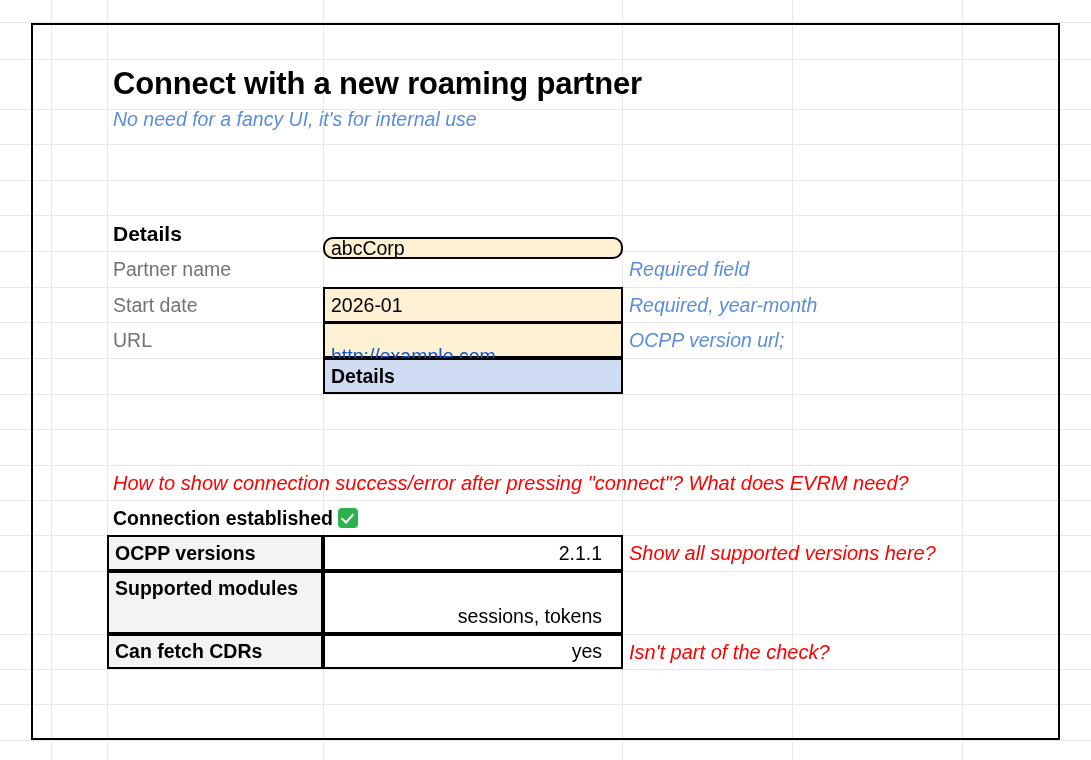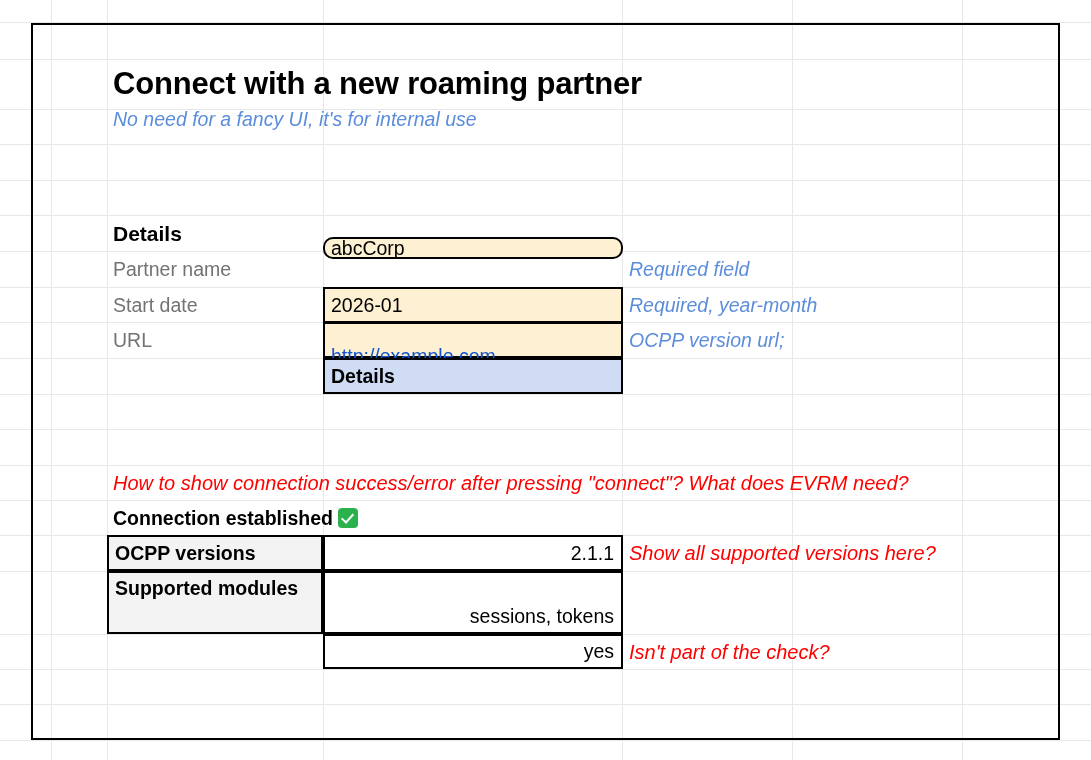--- a/index.html
+++ b/index.html
@@ -108,21 +108,21 @@
   }
   .rt-label.multi {
     align-items: flex-start;
     padding-top: 4px;
     line-height: 1.16;
     white-space: normal;
   }
   .rt-value {
     background: #ffffff;
     border: 2px solid #000000;
-    padding-right: 7px;
+    padding-right: 19px;
     font-size: 19.5px;
     color: #000000;
     justify-content: flex-end;
     align-items: center;
   }
   .rt-value.bottom {
     align-items: flex-end;
     padding-bottom: 4px;
   }
 
@@ -221,16 +221,17 @@
     </span>
   </div>
 
   <div class="rt-label" style="position:absolute; left:107px; top:535px; width:216px; height:36px; box-sizing:border-box;">OCPP versions</div>
   <div class="rt-value cell" style="left:323px; top:535px; width:300px; height:36px;">2.1.1</div>
   <div class="cell note-red" style="left:629px; top:536px; width:400px; height:34px;">Show all supported versions here?</div>
 
   <div class="rt-label multi" style="position:absolute; left:107px; top:571px; width:216px; height:63px; box-sizing:border-box;">Supported modules</div>
   <div class="rt-value cell bottom" style="left:323px; top:571px; width:300px; height:63px;">sessions, tokens</div>
 
+  <div class="rt-label" style="position:absolute; left:107px; top:634px; width:216px; height:35px; box-sizing:border-box;">Can fetch CDRs</div>
   <div class="rt-value cell" style="left:323px; top:634px; width:300px; height:35px;">yes</div>
   <div class="cell note-red" style="left:629px; top:635px; width:400px; height:34px;">Isn't part of the check?</div>
 
 </div>
 
 </body></html>

